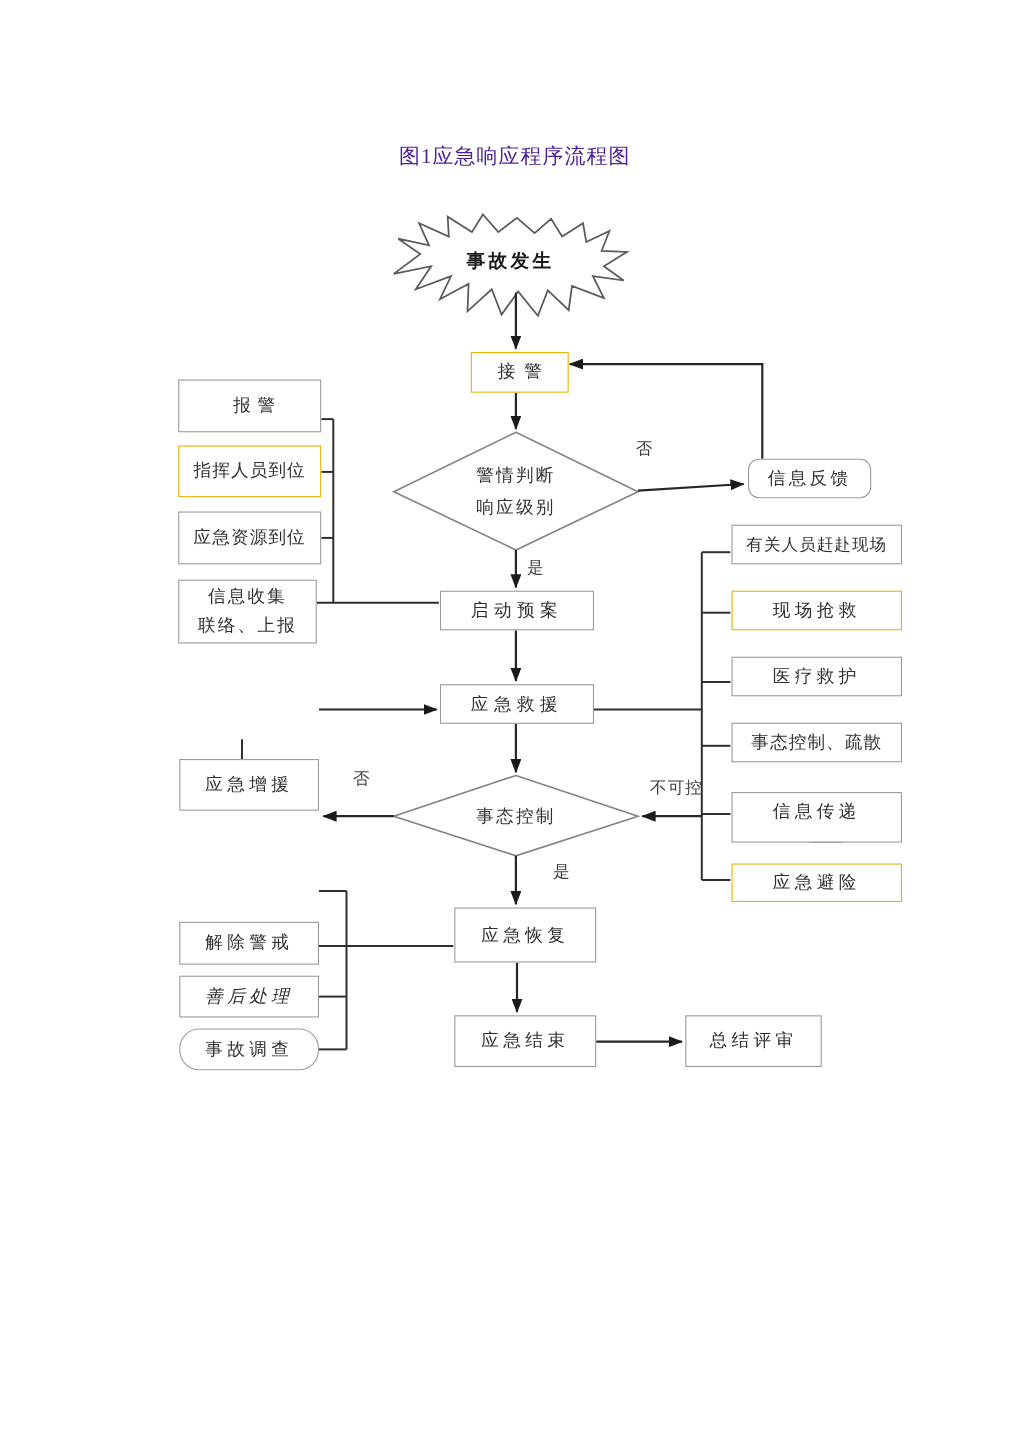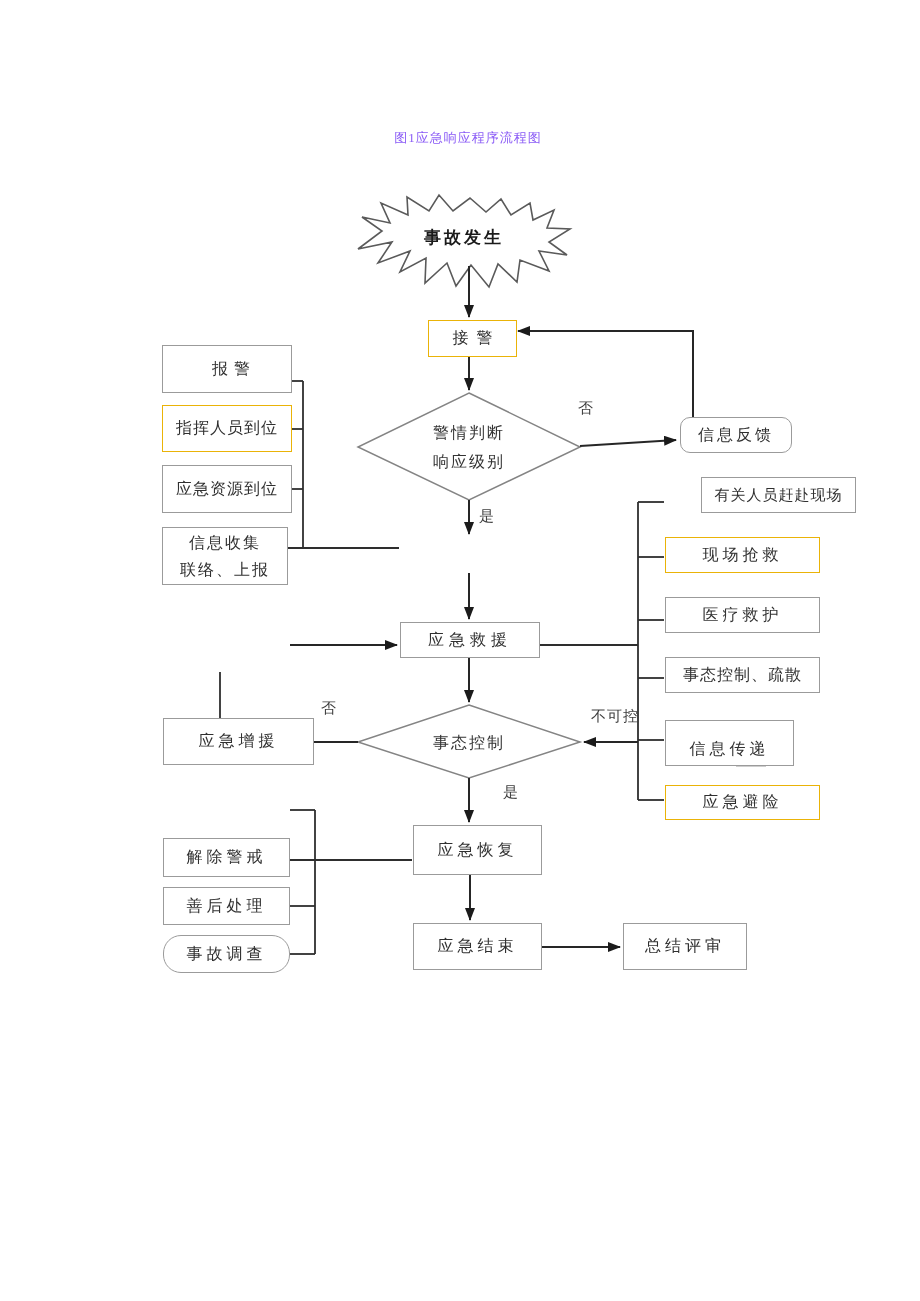--- a/index.html
+++ b/index.html
@@ -1,20 +1,20 @@
 <!DOCTYPE html>
 <html><head>
 <meta charset="utf-8">
 <style>
   html,body{margin:0;padding:0;background:#ffffff;}
   .page{position:relative;width:920px;height:1301px;background:#ffffff;overflow:hidden;
         font-family:"Liberation Serif","DejaVu Serif",serif;color:#303030;}
   .layer{position:absolute;left:0;top:0;}
   .title{position:absolute;left:318px;top:129px;width:300px;text-align:center;
-         font-size:13px;letter-spacing:1px;color:#8b5cf6;}
+         font-size:19px;letter-spacing:1px;color:#4c1d95;}
   .box{position:absolute;box-sizing:border-box;background:#fff;border:1.5px solid #9b9b9b;
        display:flex;align-items:center;justify-content:center;font-size:16px;
        letter-spacing:3px;color:#303030;text-align:center;z-index:2;}
   .box.thick{border:1px solid #eab308;}
   .box.two-line{flex-direction:column;line-height:27px;letter-spacing:2px;}
   .float-label{position:absolute;font-size:15px;color:#3d3d3d;z-index:3;letter-spacing:1px;}
   .diamond-text{position:absolute;width:142px;text-align:center;font-size:16px;
                 letter-spacing:2px;line-height:29px;z-index:2;color:#333;}
   .burst-text{position:absolute;left:399px;top:226px;width:130px;text-align:center;
               font-size:17px;font-weight:bold;letter-spacing:3px;z-index:2;color:#1a1a1a;}
@@ -95,38 +95,39 @@
   </div>
   <div class="diamond-text" style="left:398px;top:728px;">事态控制</div>
 
   <div class="float-label" style="left:578px;top:399px;">否</div>
   <div class="float-label" style="left:479px;top:507px;">是</div>
   <div class="float-label" style="left:321px;top:699px;">否</div>
   <div class="float-label" style="left:591px;top:707px;">不可控</div>
   <div class="float-label" style="left:503px;top:783px;">是</div>
 
   <div class="box thick" style="left:428px;top:320px;width:89px;height:37px;letter-spacing:8px;padding-left:8px;">接警</div>
+  <div class="box" style="left:400px;top:537px;width:140px;height:36px;letter-spacing:5px;">启动预案</div>
   <div class="box" style="left:400px;top:622px;width:140px;height:36px;letter-spacing:5px;">应急救援</div>
   <div class="box" style="left:413px;top:825px;width:129px;height:50px;letter-spacing:4px;">应急恢复</div>
   <div class="box" style="left:413px;top:923px;width:129px;height:47px;letter-spacing:4px;">应急结束</div>
   <div class="box" style="left:623px;top:923px;width:124px;height:47px;letter-spacing:4px;">总结评审</div>
 
   <div class="box" style="left:162px;top:345px;width:130px;height:48px;letter-spacing:6px;padding-left:14px;">报警</div>
   <div class="box thick" style="left:162px;top:405px;width:130px;height:47px;letter-spacing:1px;">指挥人员到位</div>
   <div class="box" style="left:162px;top:465px;width:130px;height:48px;letter-spacing:1px;">应急资源到位</div>
   <div class="box two-line" style="left:162px;top:527px;width:126px;height:58px;">
     <span>信息收集</span>
     <span>联络、上报</span>
   </div>
-  <div class="box" style="left:163px;top:718px;width:151px;height:47px;letter-spacing:4px;">应急增援</div>
+  <div class="box" style="left:163px;top:690px;width:127px;height:47px;letter-spacing:4px;">应急增援</div>
   <div class="box" style="left:163px;top:838px;width:127px;height:39px;letter-spacing:4px;">解除警戒</div>
-  <div class="box" style="left:163px;top:887px;width:127px;height:38px;letter-spacing:4px;">善后处理</div>
+  <div class="box" style="left:163px;top:887px;width:127px;height:38px;letter-spacing:4px;font-style:italic;">善后处理</div>
   <div class="box" style="left:163px;top:935px;width:127px;height:38px;letter-spacing:4px;border-radius:18px;">事故调查</div>
 
   <div class="box" style="left:680px;top:417px;width:112px;height:36px;letter-spacing:3px;border-radius:10px;">信息反馈</div>
-  <div class="box" style="left:665px;top:477px;width:155px;height:36px;letter-spacing:1px;font-size:15px;margin-left:36px;">有关人员赶赴现场</div>
+  <div class="box" style="left:665px;top:477px;width:155px;height:36px;letter-spacing:1px;font-size:15px;">有关人员赶赴现场</div>
   <div class="box thick" style="left:665px;top:537px;width:155px;height:36px;letter-spacing:4px;">现场抢救</div>
   <div class="box" style="left:665px;top:597px;width:155px;height:36px;letter-spacing:4px;">医疗救护</div>
   <div class="box" style="left:665px;top:657px;width:155px;height:36px;letter-spacing:1px;">事态控制、疏散</div>
-  <div class="box" style="left:665px;top:720px;width:129px;height:46px;letter-spacing:4px;align-items:flex-start;padding-top:18px;">信息传递</div>
+  <div class="box" style="left:665px;top:720px;width:155px;height:46px;letter-spacing:4px;align-items:flex-start;padding-top:7px;">信息传递</div>
   <div class="box thick" style="left:665px;top:785px;width:155px;height:35px;letter-spacing:4px;">应急避险</div>
 
 </div>
 
 </body></html>

